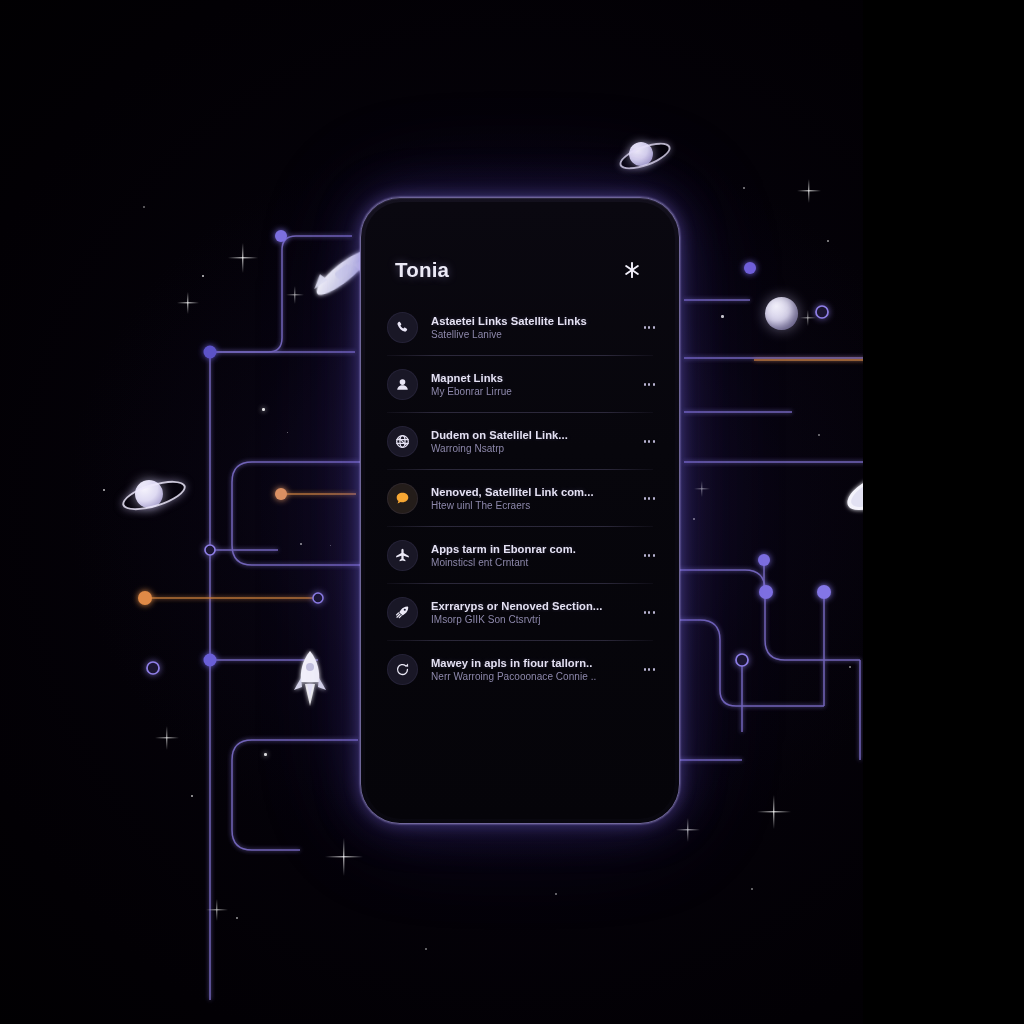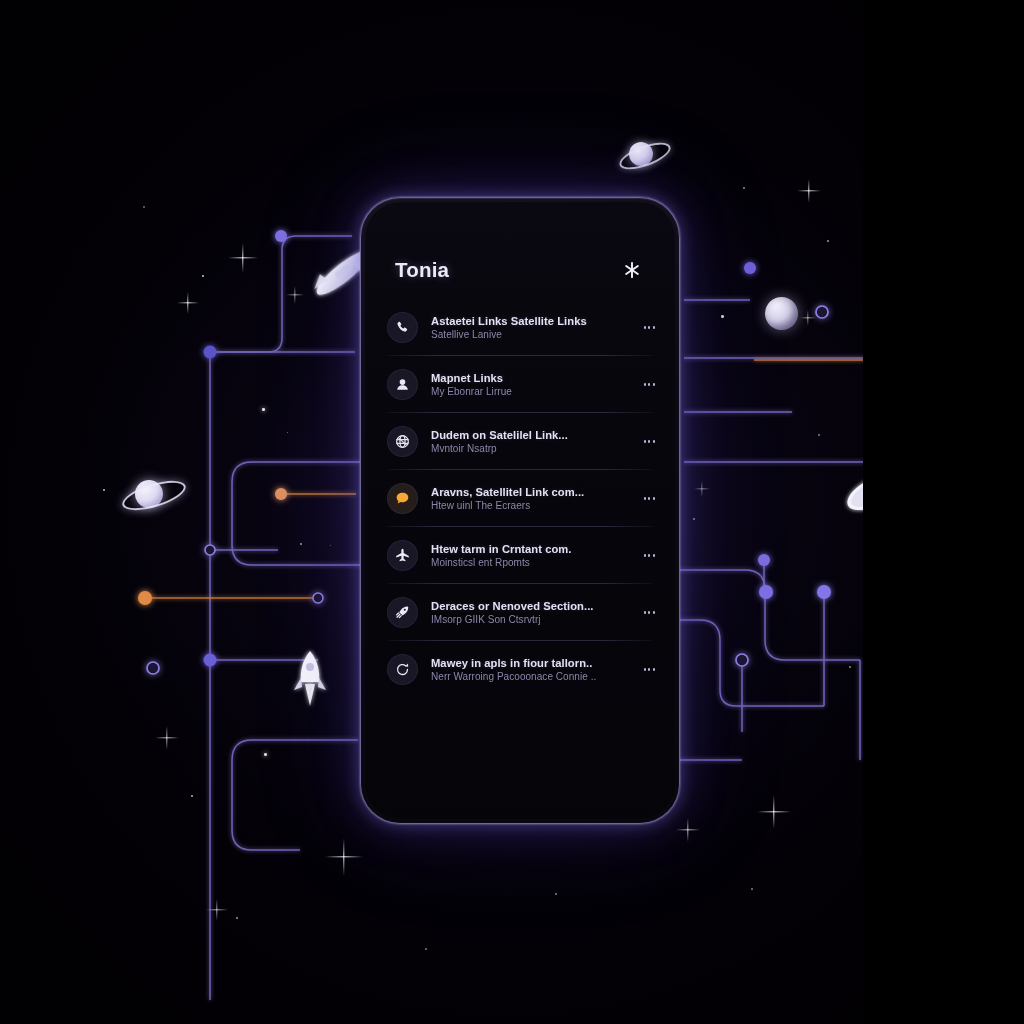--- a/index.html
+++ b/index.html
@@ -330,79 +330,79 @@
                 <svg width="17" height="17" viewBox="0 0 24 24">
                   <circle cx="12" cy="12" r="8.2" stroke="#e4e1f3" fill="none" stroke-width="1.8" stroke-linecap="round" stroke-linejoin="round"></circle>
                   <ellipse cx="12" cy="12" rx="3.6" ry="8.2" stroke="#e4e1f3" fill="none" stroke-width="1.8" stroke-linecap="round" stroke-linejoin="round"></ellipse>
                   <path stroke="#e4e1f3" fill="none" stroke-width="1.8" stroke-linecap="round" stroke-linejoin="round" d="M3.9 9.4h16.2M3.9 14.6h16.2"></path>
                   <path stroke="#e4e1f3" fill="none" stroke-width="1.8" stroke-linecap="round" stroke-linejoin="round" d="M7.2 7.6 16.8 16.4"></path>
                 </svg>
               </span>
             </div>
     <div class="texts">
       <div class="r-title">Dudem on Satelilel Link...</div>
-      <div class="r-sub">Mvntoir Nsatrp</div>
+      <div class="r-sub">Warroing Nsatrp</div>
     </div>
     <div class="dots">
       <i></i>
               <i></i>
               <i></i>
     </div>
   </div>
 
   <div class="row">
     <div class="avatar" style="background: rgb(36, 29, 26);">
               <span style="display: flex;">
                 <svg width="17" height="17" viewBox="0 0 24 24">
                   <path fill="#f7a733" d="M12 3.8c4.6 0 8.2 2.9 8.2 6.7 0 3.7-3.6 6.7-8.2 6.7-.9 0-1.8-.1-2.6-.3l-4.3 2.3 1.2-3.6c-1.6-1.2-2.5-2.9-2.5-5.1 0-3.8 3.6-6.7 8.2-6.7z"></path>
                 </svg>
               </span>
             </div>
     <div class="texts">
-      <div class="r-title">Aravns, Satellitel Link com...</div>
+      <div class="r-title">Nenoved, Satellitel Link com...</div>
       <div class="r-sub">Htew uinl The Ecraers</div>
     </div>
     <div class="dots">
       <i></i>
               <i></i>
               <i></i>
     </div>
   </div>
 
   <div class="row">
     <div class="avatar" style="background: rgb(25, 23, 38);">
               <span style="display: flex;">
                 <svg width="17" height="17" viewBox="0 0 24 24">
                   <path fill="#eceaf7" d="M12 2.4c.9 0 1.6 1.1 1.6 2.5v3.4l7.3 4.3v2.1l-7.3-2.2v4.1l2.5 1.9v1.7L12 19.1l-4.1 1.1v-1.7l2.5-1.9v-4.1l-7.3 2.2v-2.1l7.3-4.3V4.9c0-1.4.7-2.5 1.6-2.5z"></path>
                 </svg>
               </span>
             </div>
     <div class="texts">
-      <div class="r-title">Htew tarm in Crntant com.</div>
-      <div class="r-sub">Moinsticsl ent Rpomts</div>
+      <div class="r-title">Apps tarm in Ebonrar com.</div>
+      <div class="r-sub">Moinsticsl ent Crntant</div>
     </div>
     <div class="dots">
       <i></i>
               <i></i>
               <i></i>
     </div>
   </div>
 
   <div class="row">
     <div class="avatar" style="background: rgb(25, 23, 38);">
               <span style="display: flex;">
                 <svg width="17" height="17" viewBox="0 0 24 24">
                   <path fill="#eceaf7" d="M18.8 3.6c-3.8.2-6.6 1.9-8.6 4.3l-2.9 3.6 4.9 4.9 3.6-2.9c2.4-2 4.1-4.8 4.3-8.6 0-.7-.6-1.3-1.3-1.3z"></path>
                   <path stroke="#eceaf7" fill="none" stroke-width="1.8" stroke-linecap="round" stroke-linejoin="round" d="M8.3 14.5 4.2 18.6M6.4 12.6 3.6 15.4M10.2 16.4 7.4 19.2"></path>
                   <circle cx="15.2" cy="8.2" r="1.5" fill="#1b1930"></circle>
                 </svg>
               </span>
             </div>
     <div class="texts">
-      <div class="r-title">Deraces or Nenoved Section...</div>
+      <div class="r-title">Exrraryps or Nenoved Section...</div>
       <div class="r-sub">IMsorp GIIK Son Ctsrvtrj</div>
     </div>
     <div class="dots">
       <i></i>
               <i></i>
               <i></i>
     </div>
   </div>
 
 

